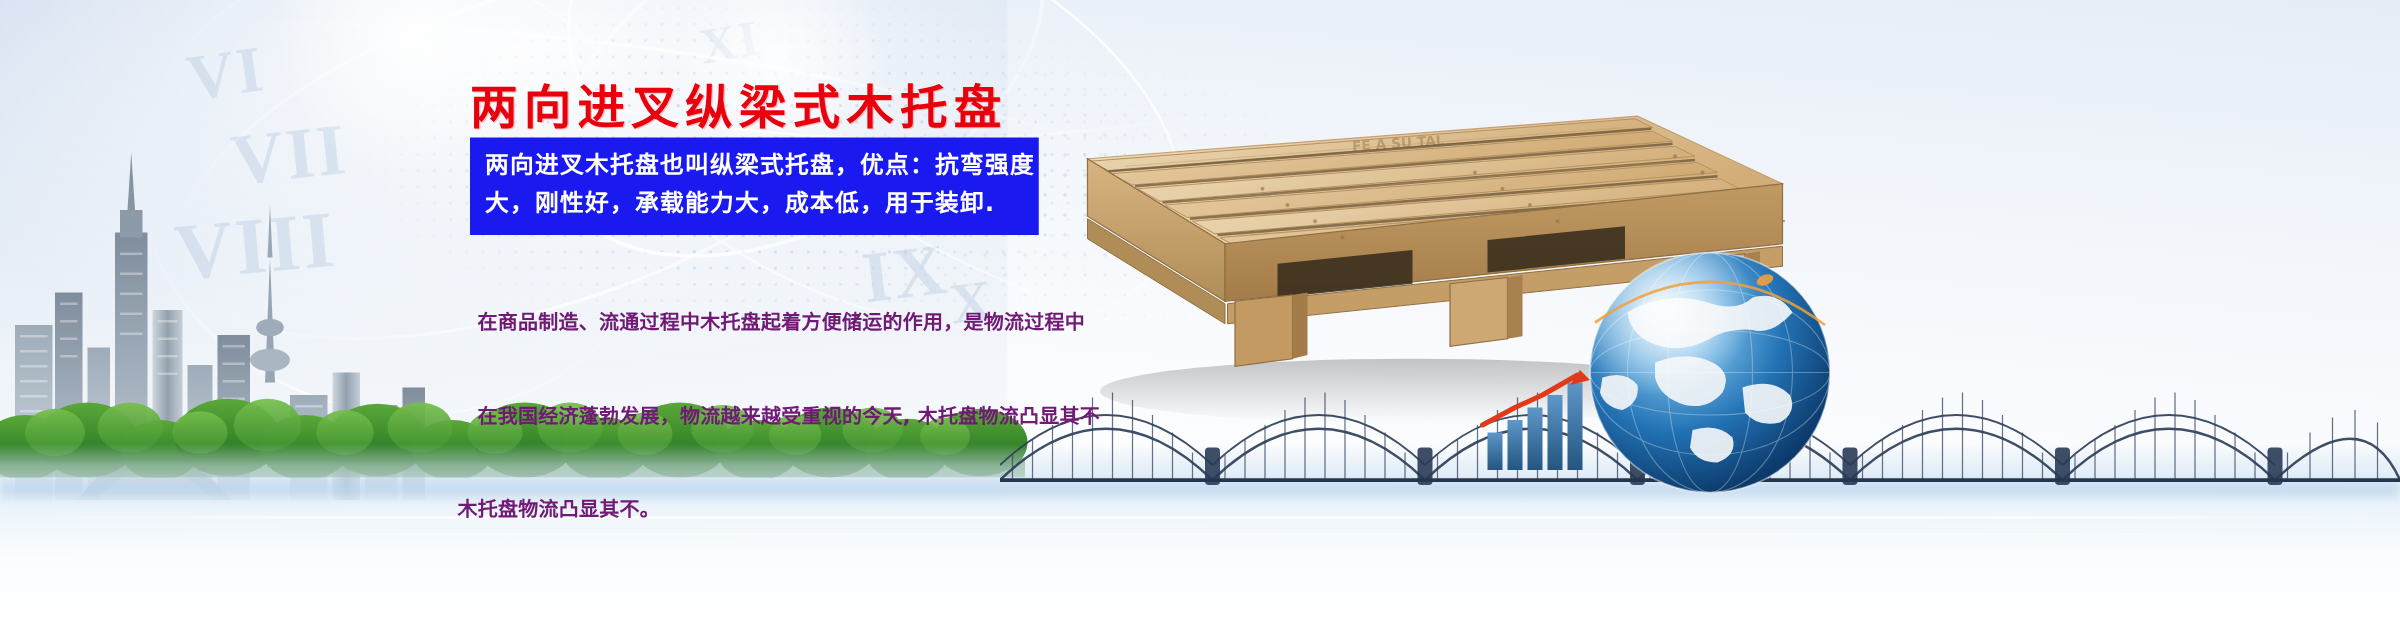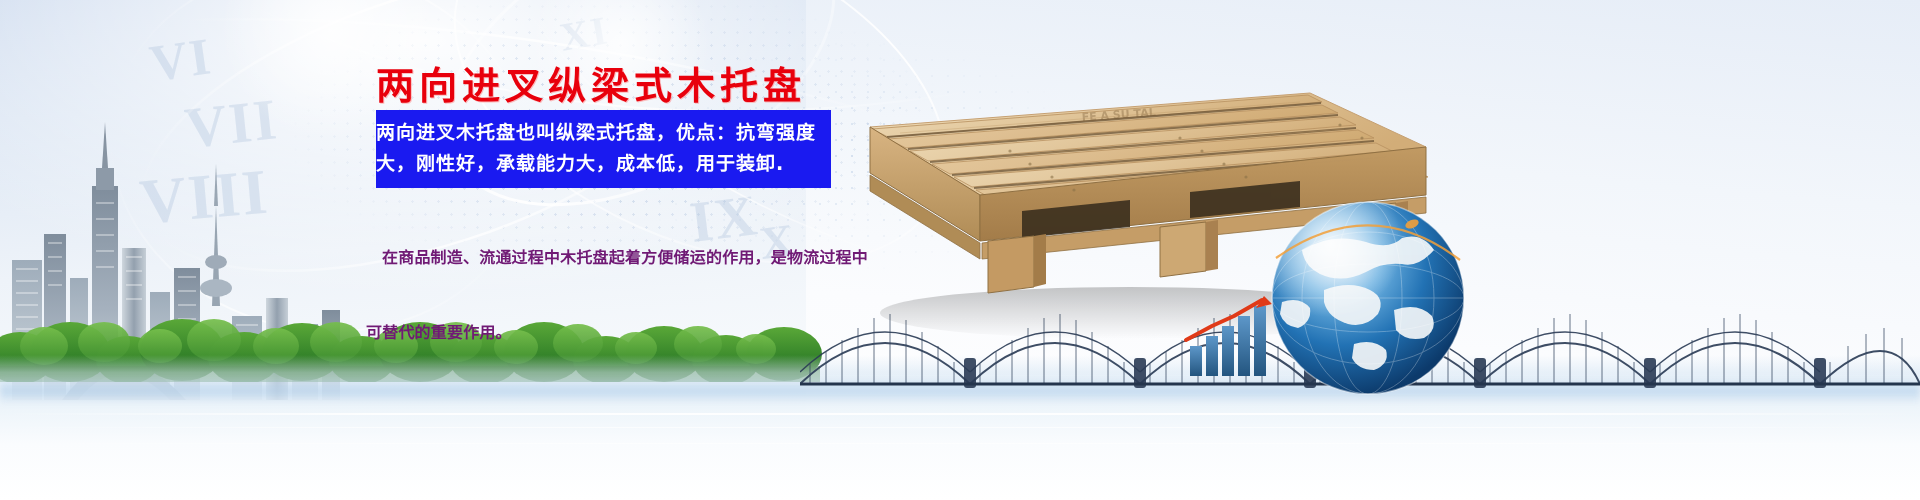--- a/index.html
+++ b/index.html
@@ -129,21 +129,21 @@
     text-shadow: 1px 1px 0 rgba(255,140,140,0.55);
     text-align: center;
   }
 
   .blue-box {
     position: absolute;
     left: 376px;
     top: 110px;
     width: 455px;
     background: #1a1af0;
-    padding: 7px 10px 9px 0;
+    padding: 7px 10px 9px 12px;
     box-sizing: border-box;
   }
   .blue-box-line {
     color: #ffffff;
     font-family: "DejaVu Sans", "Liberation Sans", sans-serif;
     font-size: 19px;
     font-weight: 700;
     line-height: 31px;
     letter-spacing: 1px;
     white-space: nowrap;
@@ -618,16 +618,17 @@
 
   <div class="headline">两向进叉纵梁式木托盘</div>
 
   <div class="blue-box">
     <div class="blue-box-line">两向进叉木托盘也叫纵梁式托盘，优点：抗弯强度</div>
     <div class="blue-box-line">大，刚性好，承载能力大，成本低，用于装卸.</div>
   </div>
 
   <div class="para">
     <div class="para-line indent">在商品制造、流通过程中木托盘起着方便储运的作用，是物流过程中</div>
-    <div class="para-line">可替代的重要作用。</div>
+    <div class="para-line indent">在我国经济蓬勃发展，物流越来越受重视的今天, 木托盘物流凸显其不</div>
+    <div class="para-line">木托盘物流凸显其不。</div>
   </div>
 
 </div>
 
 </body></html>

